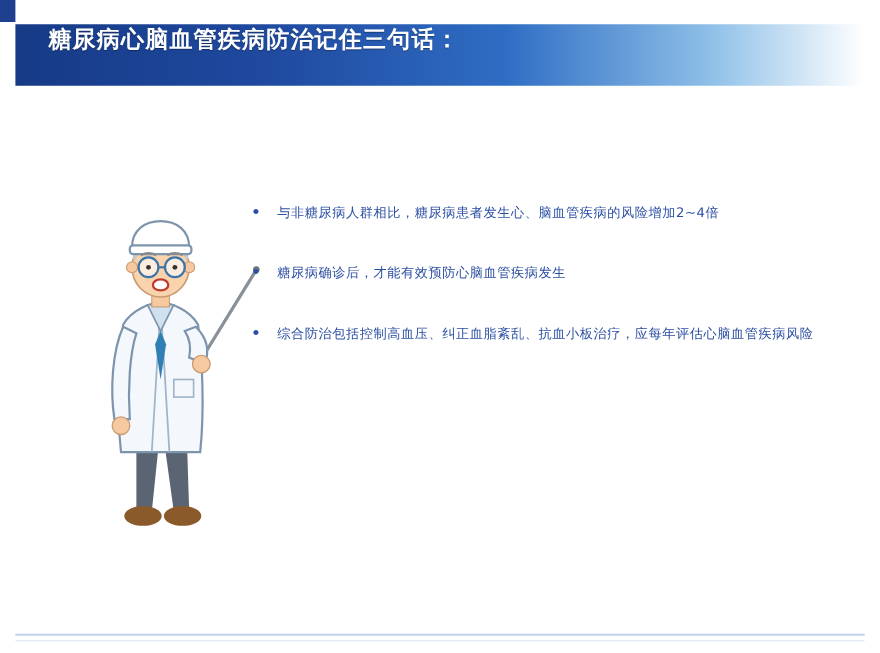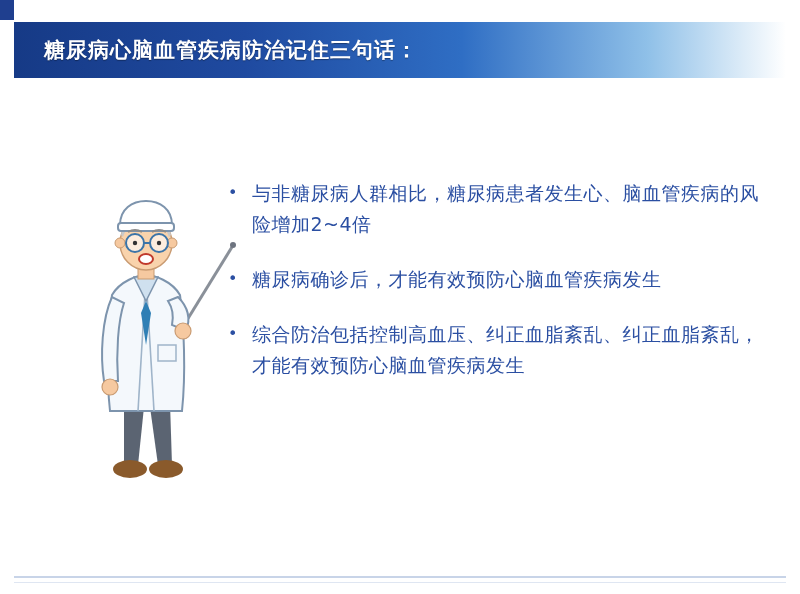--- a/index.html
+++ b/index.html
@@ -32,21 +32,21 @@
   }
   
   .title-bar {
     position: absolute;
     left: 14px;
     top: 22px;
     width: 772px;
     height: 56px;
     background: linear-gradient(90deg, #163a86 0%, #1f4aa0 30%, #2f6ec4 58%, #8fc0e8 82%, #ffffff 100%);
     display: flex;
-    align-items: center;
+    align-items: flex-start;
     border-radius: 0 2px 2px 0;
   }
   .title-text {
     color: #ffffff;
     font-size: 21px;
     font-weight: bold;
     letter-spacing: 1px;
     margin-left: 30px;
     text-shadow: 0 1px 1px rgba(0,0,0,0.35);
     white-space: nowrap;
@@ -66,21 +66,21 @@
   .bullet-dot {
     color: #2b4fa2;
     font-size: 16px;
     line-height: 30px;
     width: 24px;
     flex: 0 0 24px;
     text-align: left;
   }
   .bullet-text {
     color: #2b4fa2;
-    font-size: 19px;
+    font-size: 12px;
     line-height: 31px;
     letter-spacing: 0.5px;
     flex: 1;
   }
   
   .doctor {
     position: absolute;
     left: 80px;
     top: 185px;
     width: 170px;
@@ -178,21 +178,21 @@
       <div class="bullet-text">与非糖尿病人群相比，糖尿病患者发生心、脑血管疾病的风险增加2~4倍</div>
     </div>
 
     <div class="bullet-row">
       <div class="bullet-dot">•</div>
       <div class="bullet-text">糖尿病确诊后，才能有效预防心脑血管疾病发生</div>
     </div>
 
     <div class="bullet-row">
       <div class="bullet-dot">•</div>
-      <div class="bullet-text">综合防治包括控制高血压、纠正血脂紊乱、纠正血脂紊乱，才能有效预防心脑血管疾病发生</div>
+      <div class="bullet-text">综合防治包括控制高血压、纠正血脂紊乱、抗血小板治疗，应每年评估心脑血管疾病风险</div>
     </div>
 
   </div>
 
   <div class="bottom-rule"></div>
   <div class="bottom-rule2"></div>
 
 </div>
 
 </body></html>

